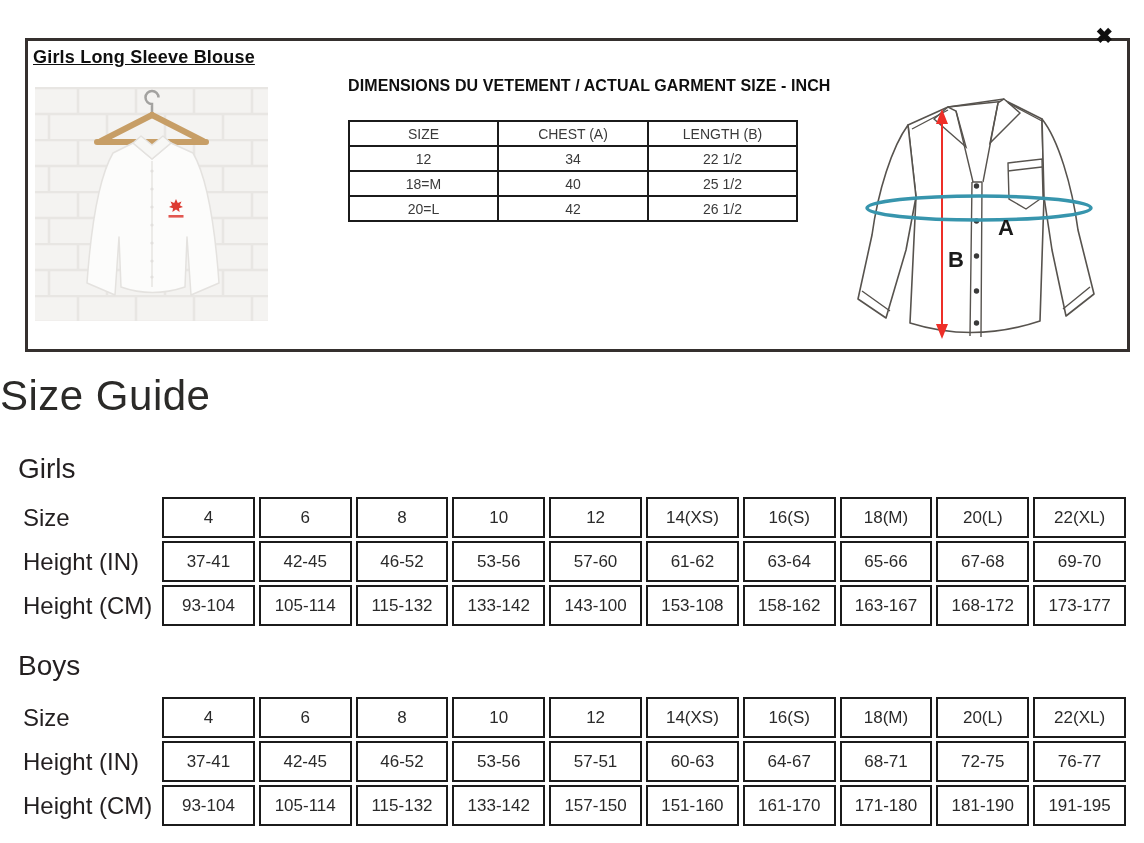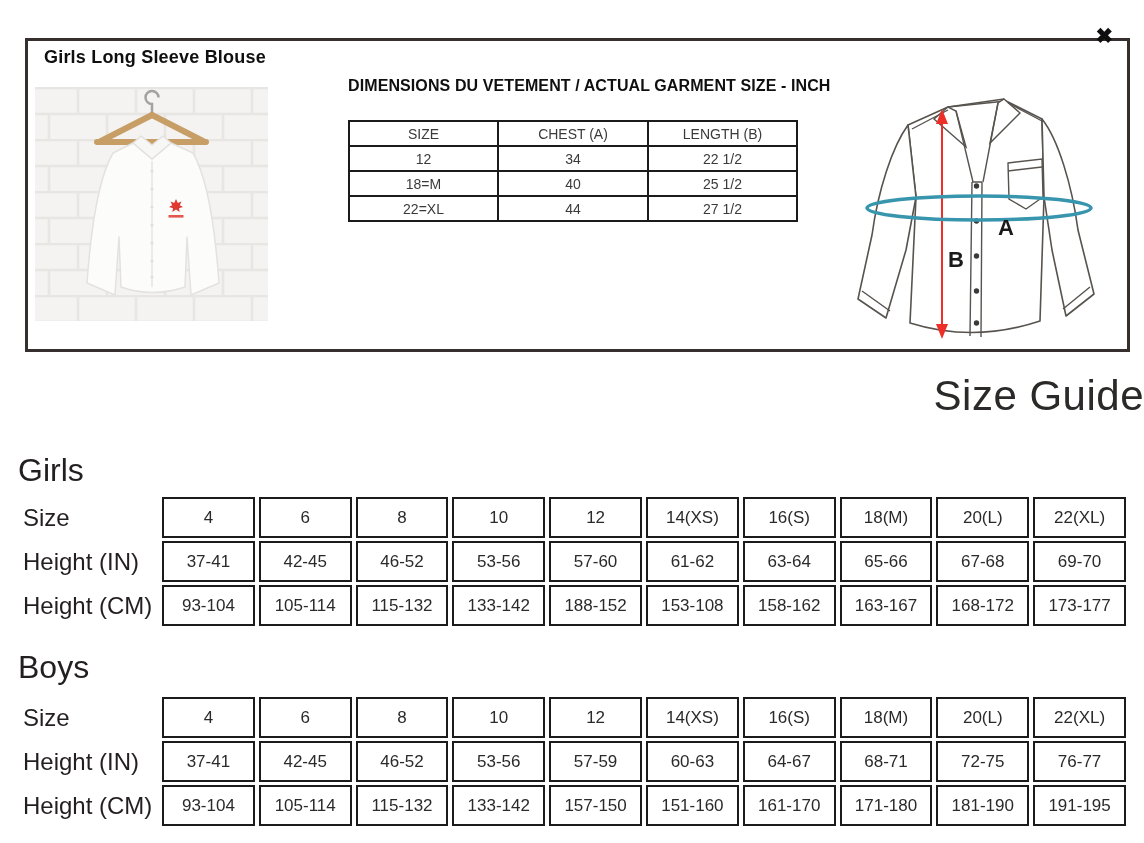--- a/index.html
+++ b/index.html
@@ -10,45 +10,45 @@
   
   .panel{
     position:absolute;left:25px;top:38px;width:1099px;height:308px;
     border:3px solid #35302e;background:#fff;
   }
   .close{
     position:absolute;top:-16px;right:14px;font-size:21px;font-weight:bold;
     color:#0e0e0e;line-height:1;cursor:pointer;user-select:none;
   }
   .panel-title{
-    position:absolute;left:16px;top:6px;margin:0;font-size:18px;font-weight:bold;
-    color:#0f0f0f;letter-spacing:.2px;white-space:nowrap;
+    position:absolute;left:5px;top:6px;margin:0;font-size:18px;font-weight:bold;
+    color:#0f0f0f;letter-spacing:.2px;white-space:nowrap;text-decoration:underline;
   }
   .product-photo{position:absolute;left:7px;top:46px;width:233px;height:234px;}
   .dim-heading{
     position:absolute;left:320px;top:36px;margin:0;font-size:16px;font-weight:bold;
     color:#0f0f0f;white-space:nowrap;letter-spacing:.1px;
   }
   .dim-table{
     position:absolute;left:320px;top:79px;width:448px;
     border-collapse:collapse;table-layout:fixed;font-size:14px;color:#3a3a3a;
   }
   .dim-table th,.dim-table td{
     border:2px solid #1b1b1b;height:23px;text-align:center;vertical-align:middle;
     font-weight:400;padding:0;background:#fff;
   }
   .diagram{position:absolute;left:818px;top:44px;width:262px;height:262px;}
 
   
   .size-guide-title{
-    position:absolute;top:372px;left:0;width:100%;text-align:right;margin:0;
+    position:absolute;top:372px;left:0;width:100%;text-align:left;margin:0;
     font-size:42px;font-weight:400;color:#2b2a28;letter-spacing:.5px;
   }
   .section-heading{
-    position:absolute;left:18px;margin:0;font-size:32px;font-weight:400;color:#231f20;
+    position:absolute;left:18px;margin:0;font-size:28px;font-weight:400;color:#231f20;
     line-height:1.05;
   }
   #girls-heading{top:454px;}
   #boys-heading{top:651px;}
   .guide-table{
     position:absolute;left:14px;width:1116px;table-layout:fixed;
     border-collapse:separate;border-spacing:4px 3px;font-size:17px;color:#2a2a2a;
   }
   #girls-table{top:494px;}
   #boys-table{top:694px;}
@@ -133,23 +133,23 @@
           <td>12</td>
           <td>34</td>
           <td>22 1/2</td>
         </tr>
         <tr>
           <td>18=M</td>
           <td>40</td>
           <td>25 1/2</td>
         </tr>
         <tr>
-          <td>22=XL</td>
-          <td>44</td>
-          <td>27 1/2</td>
+          <td>20=L</td>
+          <td>42</td>
+          <td>26 1/2</td>
         </tr>
       </tbody>
     </table>
 
     <div class="diagram">
       <svg width="262" height="262" viewBox="0 0 262 262">
         <g fill="#ffffff" stroke="#57534e" stroke-width="1.6" stroke-linejoin="round">
 
           <path d="M70,112 L64,238 Q128,258 194,236 L198,112 L196,34 L160,16 L102,22 L62,40 Z"></path>
 
@@ -238,21 +238,21 @@
         <td>65-66</td>
         <td>67-68</td>
         <td>69-70</td>
       </tr>
       <tr>
         <td class="rowlabel">Height (CM)</td>
         <td>93-104</td>
         <td>105-114</td>
         <td>115-132</td>
         <td>133-142</td>
-        <td>188-152</td>
+        <td>143-100</td>
         <td>153-108</td>
         <td>158-162</td>
         <td>163-167</td>
         <td>168-172</td>
         <td>173-177</td>
       </tr>
     </tbody>
   </table>
 
   <h3 class="section-heading" id="boys-heading">Boys</h3>
@@ -284,21 +284,21 @@
         <td>18(M)</td>
         <td>20(L)</td>
         <td>22(XL)</td>
       </tr>
       <tr>
         <td class="rowlabel">Height (IN)</td>
         <td>37-41</td>
         <td>42-45</td>
         <td>46-52</td>
         <td>53-56</td>
-        <td>57-59</td>
+        <td>57-51</td>
         <td>60-63</td>
         <td>64-67</td>
         <td>68-71</td>
         <td>72-75</td>
         <td>76-77</td>
       </tr>
       <tr>
         <td class="rowlabel">Height (CM)</td>
         <td>93-104</td>
         <td>105-114</td>

